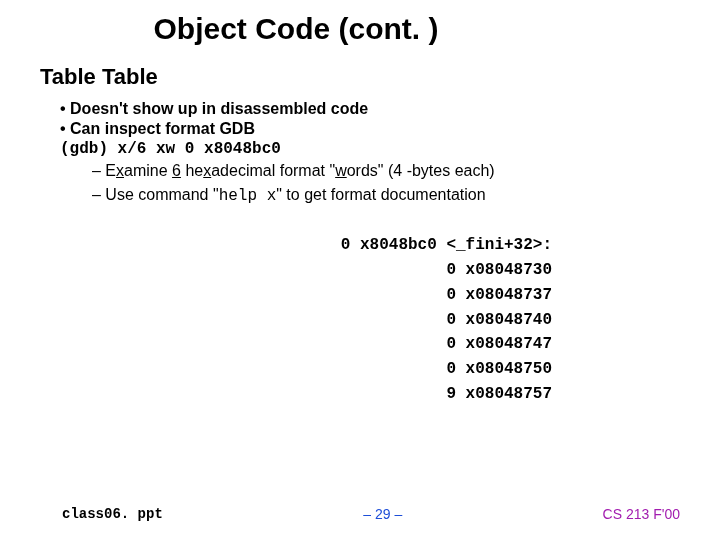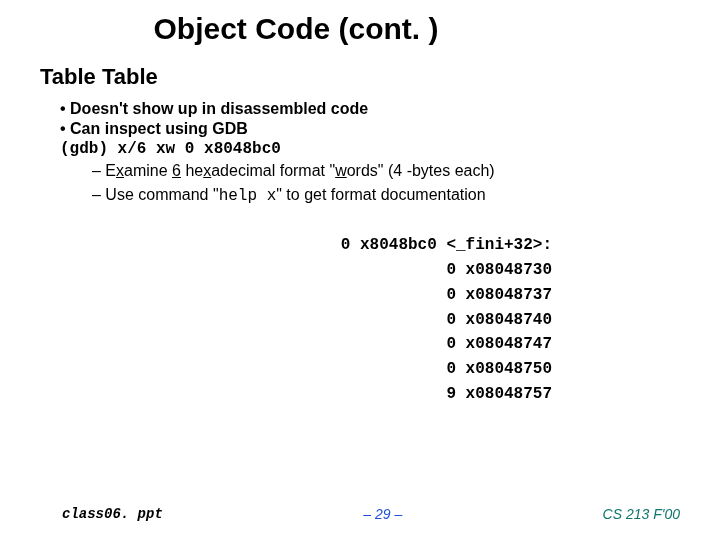--- a/index.html
+++ b/index.html
@@ -80,48 +80,47 @@
   .footer {
     position: absolute;
     bottom: 18px;
     left: 0;
     width: 720px;
     box-sizing: border-box;
     padding: 0 40px 0 62px;
     display: flex;
     justify-content: space-between;
     align-items: flex-start;
-    font-style: italic;
   }
   .foot-left {
     font-family: "Courier New", Courier, monospace;
     font-size: 14px;
     font-weight: bold;
   }
   .foot-center {
     font-size: 14px;
     color: #1d4ed8;
   }
   .foot-right {
     font-size: 14px;
-    color: #0f766e;
+    color: #a21caf;
   }
 </style>
 </head>
 <body>
 
 <div class="slide">
 
   <div class="title">Object Code (cont. )</div>
 
   <div class="subtitle">Table Table</div>
 
   <div class="bullets">
     <div class="bul">Doesn't show up in disassembled code</div>
-    <div class="bul">Can inspect using GDB</div>
+    <div class="bul">Can inspect format GDB</div>
   </div>
 
   <div class="codeblock">(gdb) x/6 xw 0 x8048bc0</div>
 
   <div class="dash-group">
     <div class="dash">
       <span>E</span><span class="u">x</span><span>amine </span><span class="u">6</span><span> he</span><span class="u">x</span><span>adecimal format "</span><span class="u">w</span><span>ords" (4 -bytes each)</span>
     </div>
     <div class="dash">
       <span>Use command "</span><span class="mono">help x</span><span>" to get format documentation</span>

